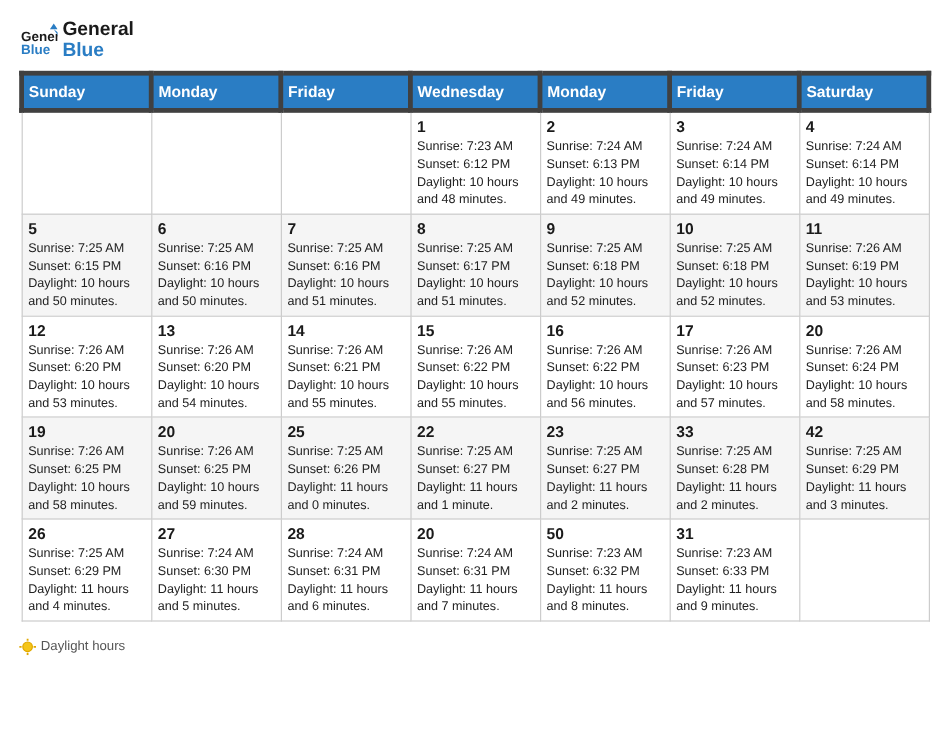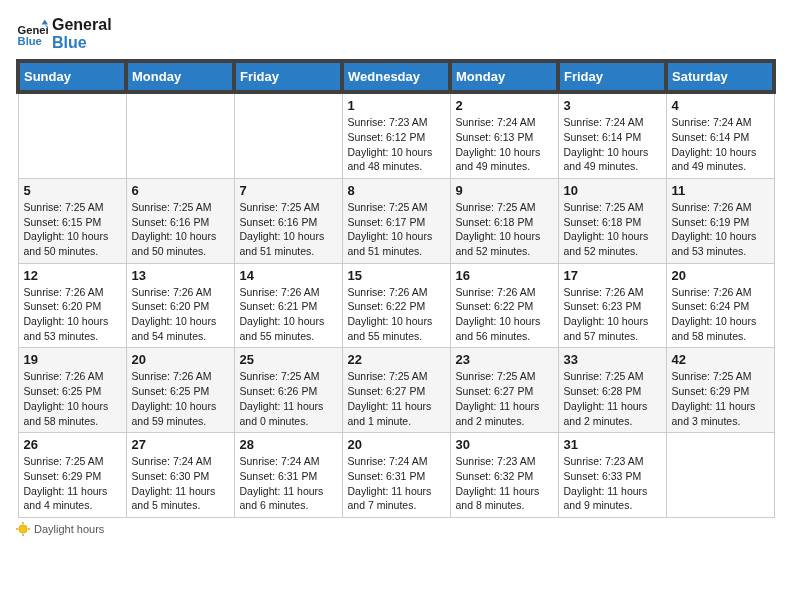--- a/index.html
+++ b/index.html
@@ -70,21 +70,21 @@
     }
     .day-info {
       font-size: 10.5px;
       color: #222;
       line-height: 1.4;
     }
     .empty-cell {
       background: #fff !important;
     }
     .footer {
-      margin-top: 4px;
+      margin-top: 14px;
       font-size: 11px;
       color: #555;
       display: flex;
       gap: 20px;
     }
     .footer-item {
       display: flex;
       align-items: center;
       gap: 4px;
     }
@@ -300,21 +300,21 @@
 Sunset: 6:31 PM
 Daylight: 11 hours and 6 minutes.</div>
         </td>
         <td>
           <div class="day-number">20</div>
           <div class="day-info" style="white-space: pre-line;">Sunrise: 7:24 AM
 Sunset: 6:31 PM
 Daylight: 11 hours and 7 minutes.</div>
         </td>
         <td>
-          <div class="day-number">30</div>
+          <div class="day-number">50</div>
           <div class="day-info" style="white-space: pre-line;">Sunrise: 7:23 AM
 Sunset: 6:32 PM
 Daylight: 11 hours and 8 minutes.</div>
         </td>
         <td>
           <div class="day-number">31</div>
           <div class="day-info" style="white-space: pre-line;">Sunrise: 7:23 AM
 Sunset: 6:33 PM
 Daylight: 11 hours and 9 minutes.</div>
         </td>

